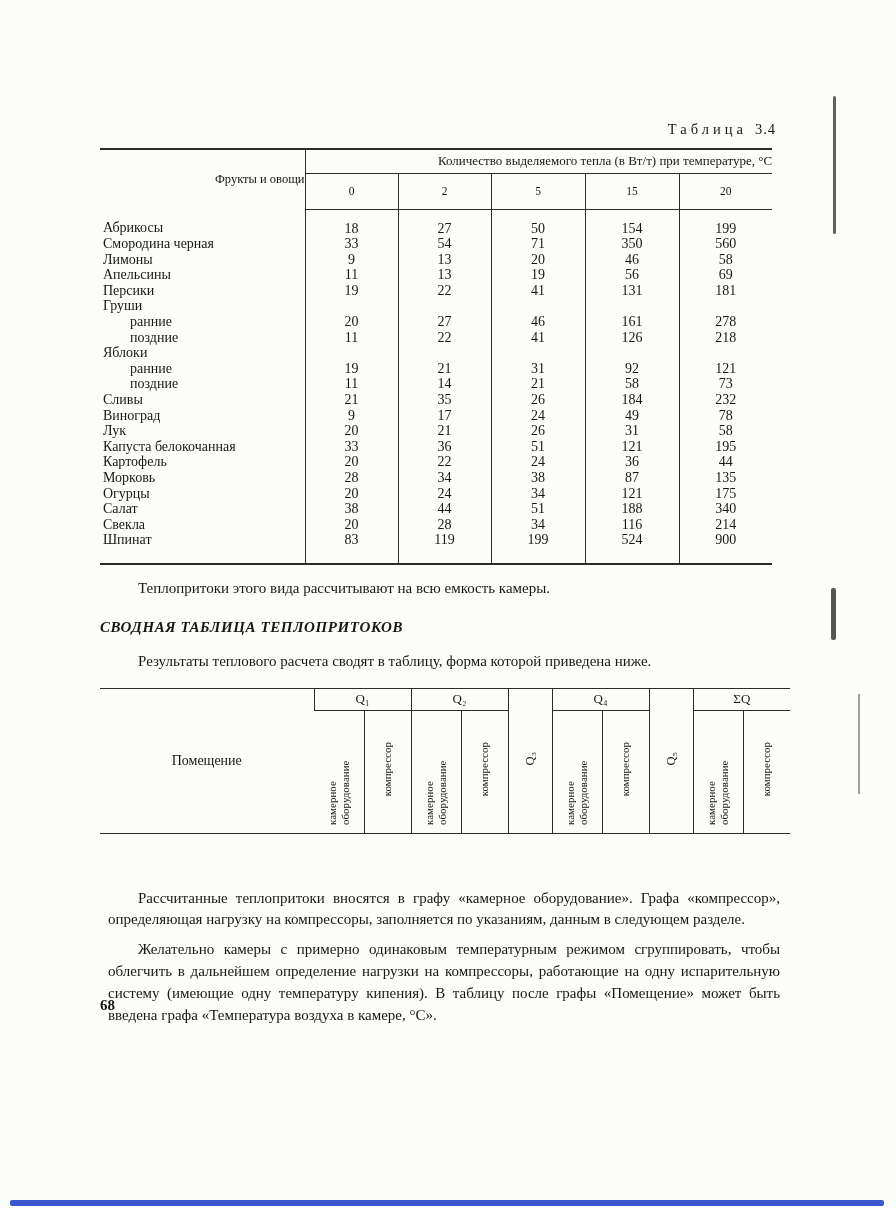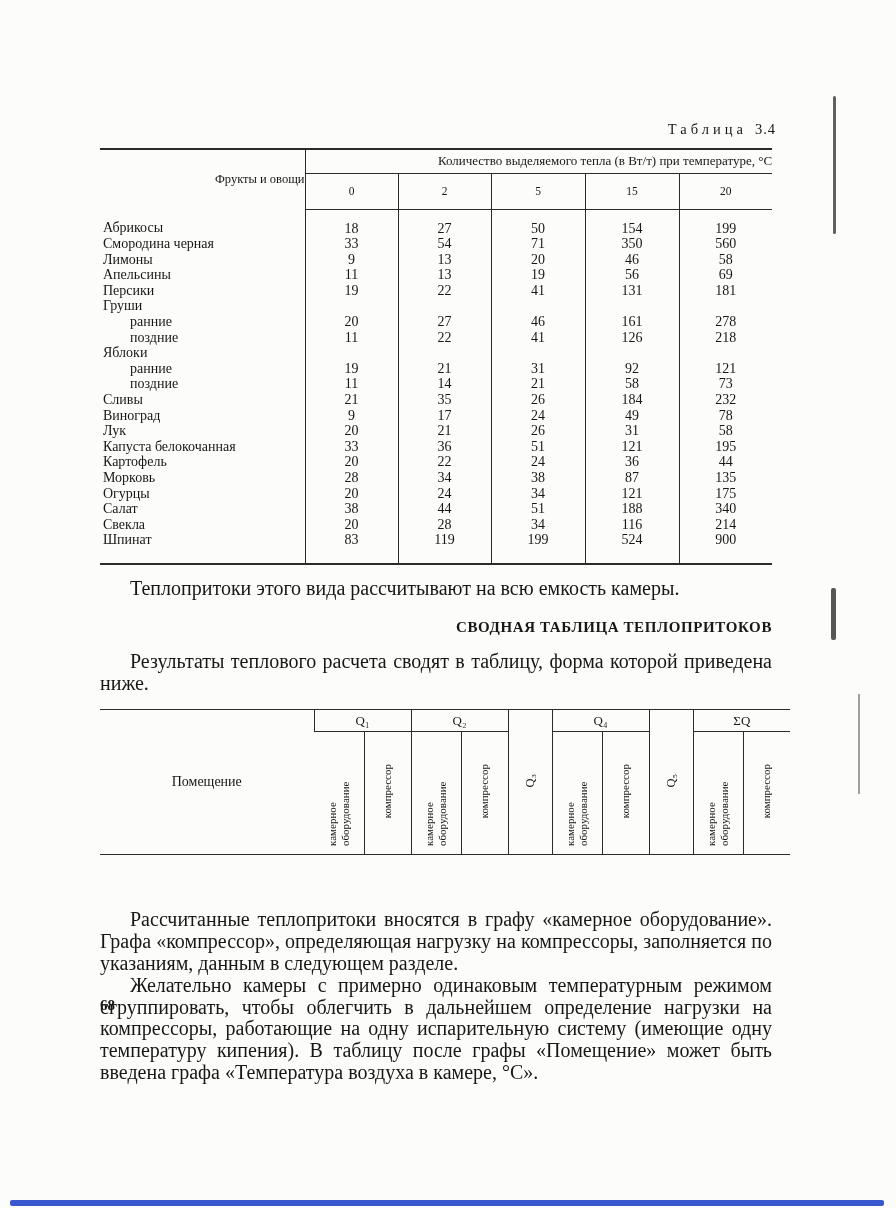--- a/index.html
+++ b/index.html
@@ -75,35 +75,36 @@
     border-left: 1px solid #2b2b28;
     text-align: center;
     font-size: 14px;
     height: 15.6px;
     line-height: 15.6px;
   }
   .t1 tbody tr:first-child td { padding-top: 11px; }
   .t1 tbody tr:last-child td { padding-bottom: 15px; }
   
   .para {
-    font-size: 20px;
+    font-size: 15px;
     line-height: 21.8px;
     text-align: justify;
     text-indent: 30px;
-    margin: 0;
+    margin: 8px;
     width: 672px;
   }
   .p1 { margin-top: 13px; }
   .heading {
     width: 672px;
-    text-align: right;
+    text-align: left;
     font-weight: bold;
     font-size: 15px;
     letter-spacing: 0.6px;
     margin: 19px 0 15px 0;
+    font-style: italic;
   }
   .p2 { margin-bottom: 15px; }
   
   .t2 {
     width: 690px;
     table-layout: fixed;
     border-top: 1.6px solid #2b2b28;
     border-bottom: 1.6px solid #2b2b28;
     font-size: 12px;
   }

